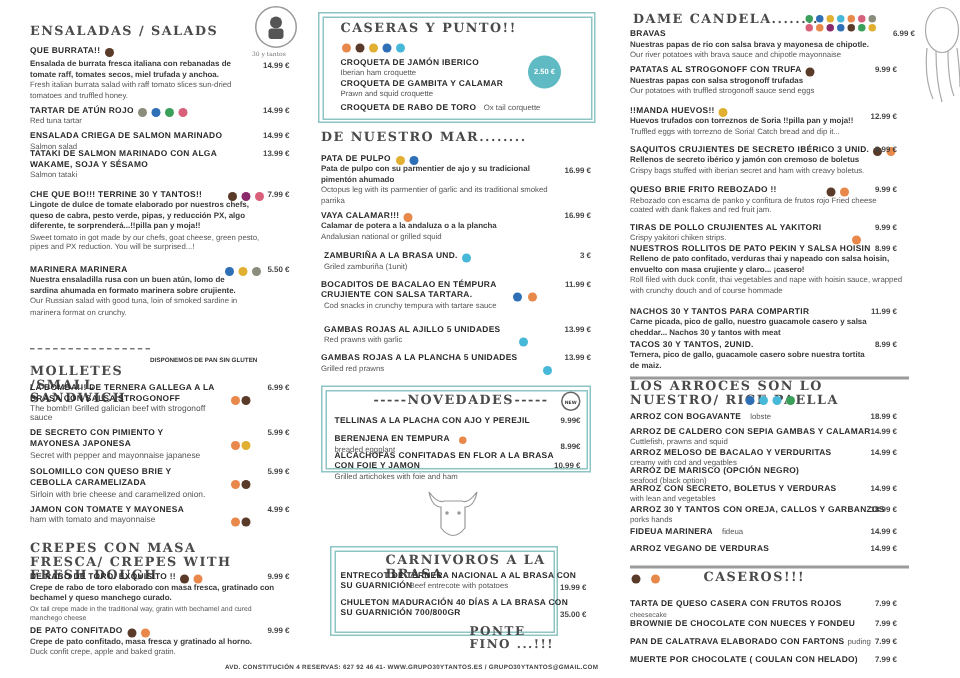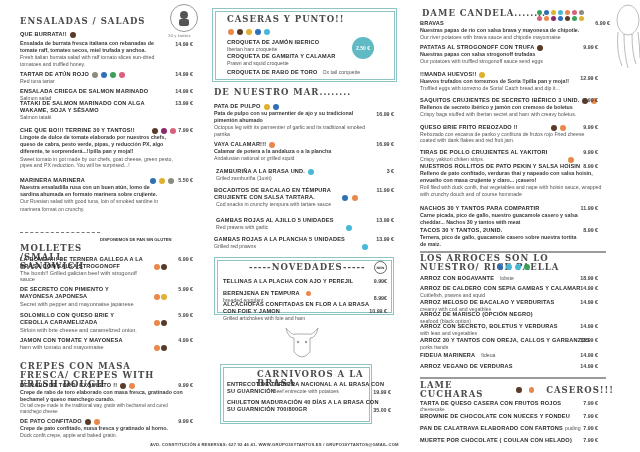--- a/index.html
+++ b/index.html
@@ -276,20 +276,21 @@
     <div class="section-title" style="position:absolute;top:5px;left:36px">CARNIVOROS A LA BRASA</div>
     <div class="item" style="position:absolute;top:16px;left:6px;width:164px">
       <div class="name" style="width:160px">ENTRECOT DE TERNERA NACIONAL A AL BRASA CON SU GUARNICIÓN</div>
       <span class="desc-en" style="position:absolute;left:46px;top:7px">Beef entrecote with potatoes</span>
       <span class="price" style="top:8px">19.99 €</span>
     </div>
     <div class="item" style="position:absolute;top:34px;left:6px;width:164px">
       <div class="name" style="width:160px">CHULETON MADURACIÓN 40 DÍAS A LA BRASA CON SU GUARNICIÓN 700/800GR</div>
       <span class="price" style="top:8px">35.00 €</span>
     </div>
+    <div class="section-title" style="position:absolute;top:51px;left:92px;font-size:8px">PONTE FINO ...!!!</div>
   </div>
 </div>
 
 <div class="col col-right">
   <svg class="octopus" style="left:196px" viewBox="0 0 28 70">
     <ellipse cx="14" cy="18" rx="11" ry="15" fill="none" stroke="#aaa" stroke-width="0.8"></ellipse>
     <path d="M4 30 Q2 50 8 64 M10 32 Q10 52 14 66 M18 32 Q18 52 22 62 M24 30 Q26 46 26 56" fill="none" stroke="#aaa" stroke-width="0.8"></path>
   </svg>
 
   <div class="section-title" style="position:absolute;top:9px;left:4px">DAME CANDELA........</div>
@@ -432,24 +433,23 @@
       </div>
     <span class="price">14.99 €</span>
   </div>
   <div class="item" style="position:absolute;top:363px;left:2px;width:178px">
     <div class="name">ARROZ VEGANO DE VERDURAS</div>
     <span class="price">14.99 €</span>
   </div>
 
   <div class="rule" style="position:absolute;top:377px;left:2px;width:186px"></div>
   <div class="row" style="position:absolute;top:381px;left:2px;gap:6px">
-    <span class="section-title">LAME CUCHARAS</span>
     <span class="allergen" style="background:#5a3a28"></span>
     <span class="allergen" style="background:#e8884a"></span>
-    <span class="section-title" style="margin-left:6px">CASEROS!!!</span>
+    <span class="section-title" style="margin-left:23px">CASEROS!!!</span>
   </div>
 
   <div class="item" style="position:absolute;top:400px;left:2px;width:178px">
     <div class="name">TARTA DE QUESO CASERA CON FRUTOS ROJOS</div>
     <div class="desc-en" style="font-size:4.6px;line-height:5px">cheesecake</div>
     <span class="price">7.99 €</span>
   </div>
   <div class="item" style="position:absolute;top:413px;left:2px;width:178px">
     <div class="name">BROWNIE DE CHOCOLATE CON NUECES Y FONDEU</div>
     <span class="price">7.99 €</span>

